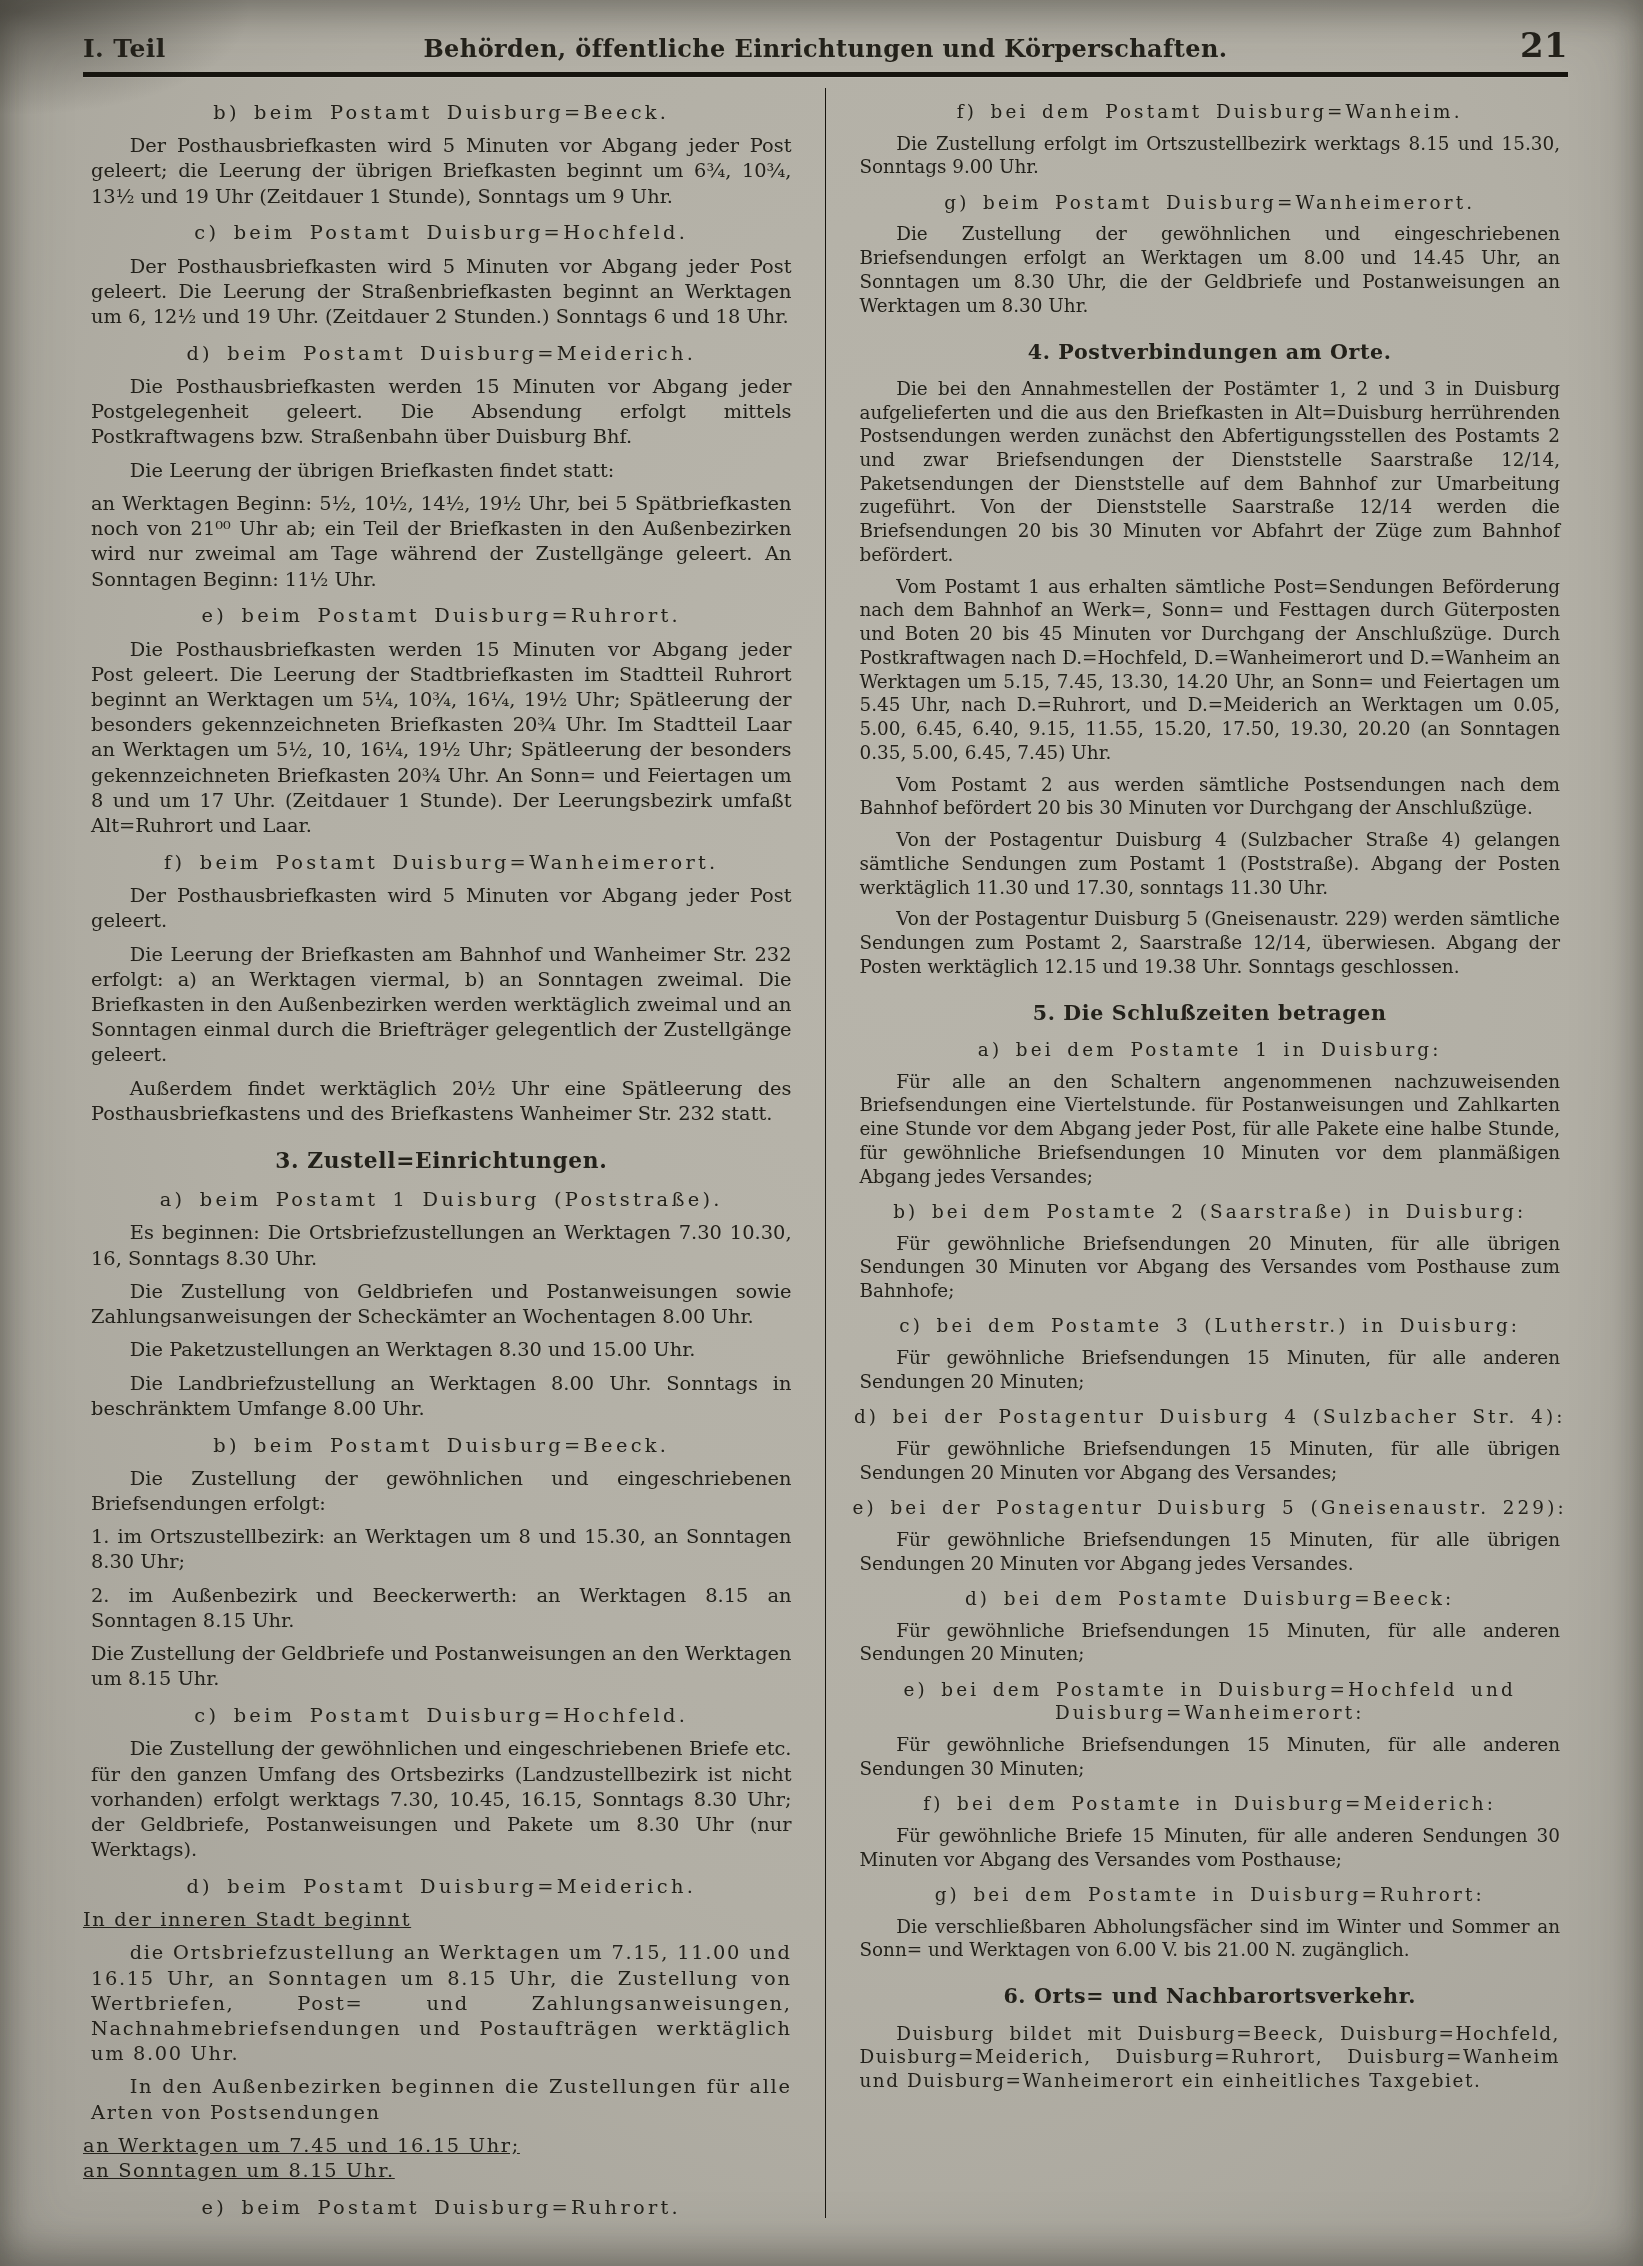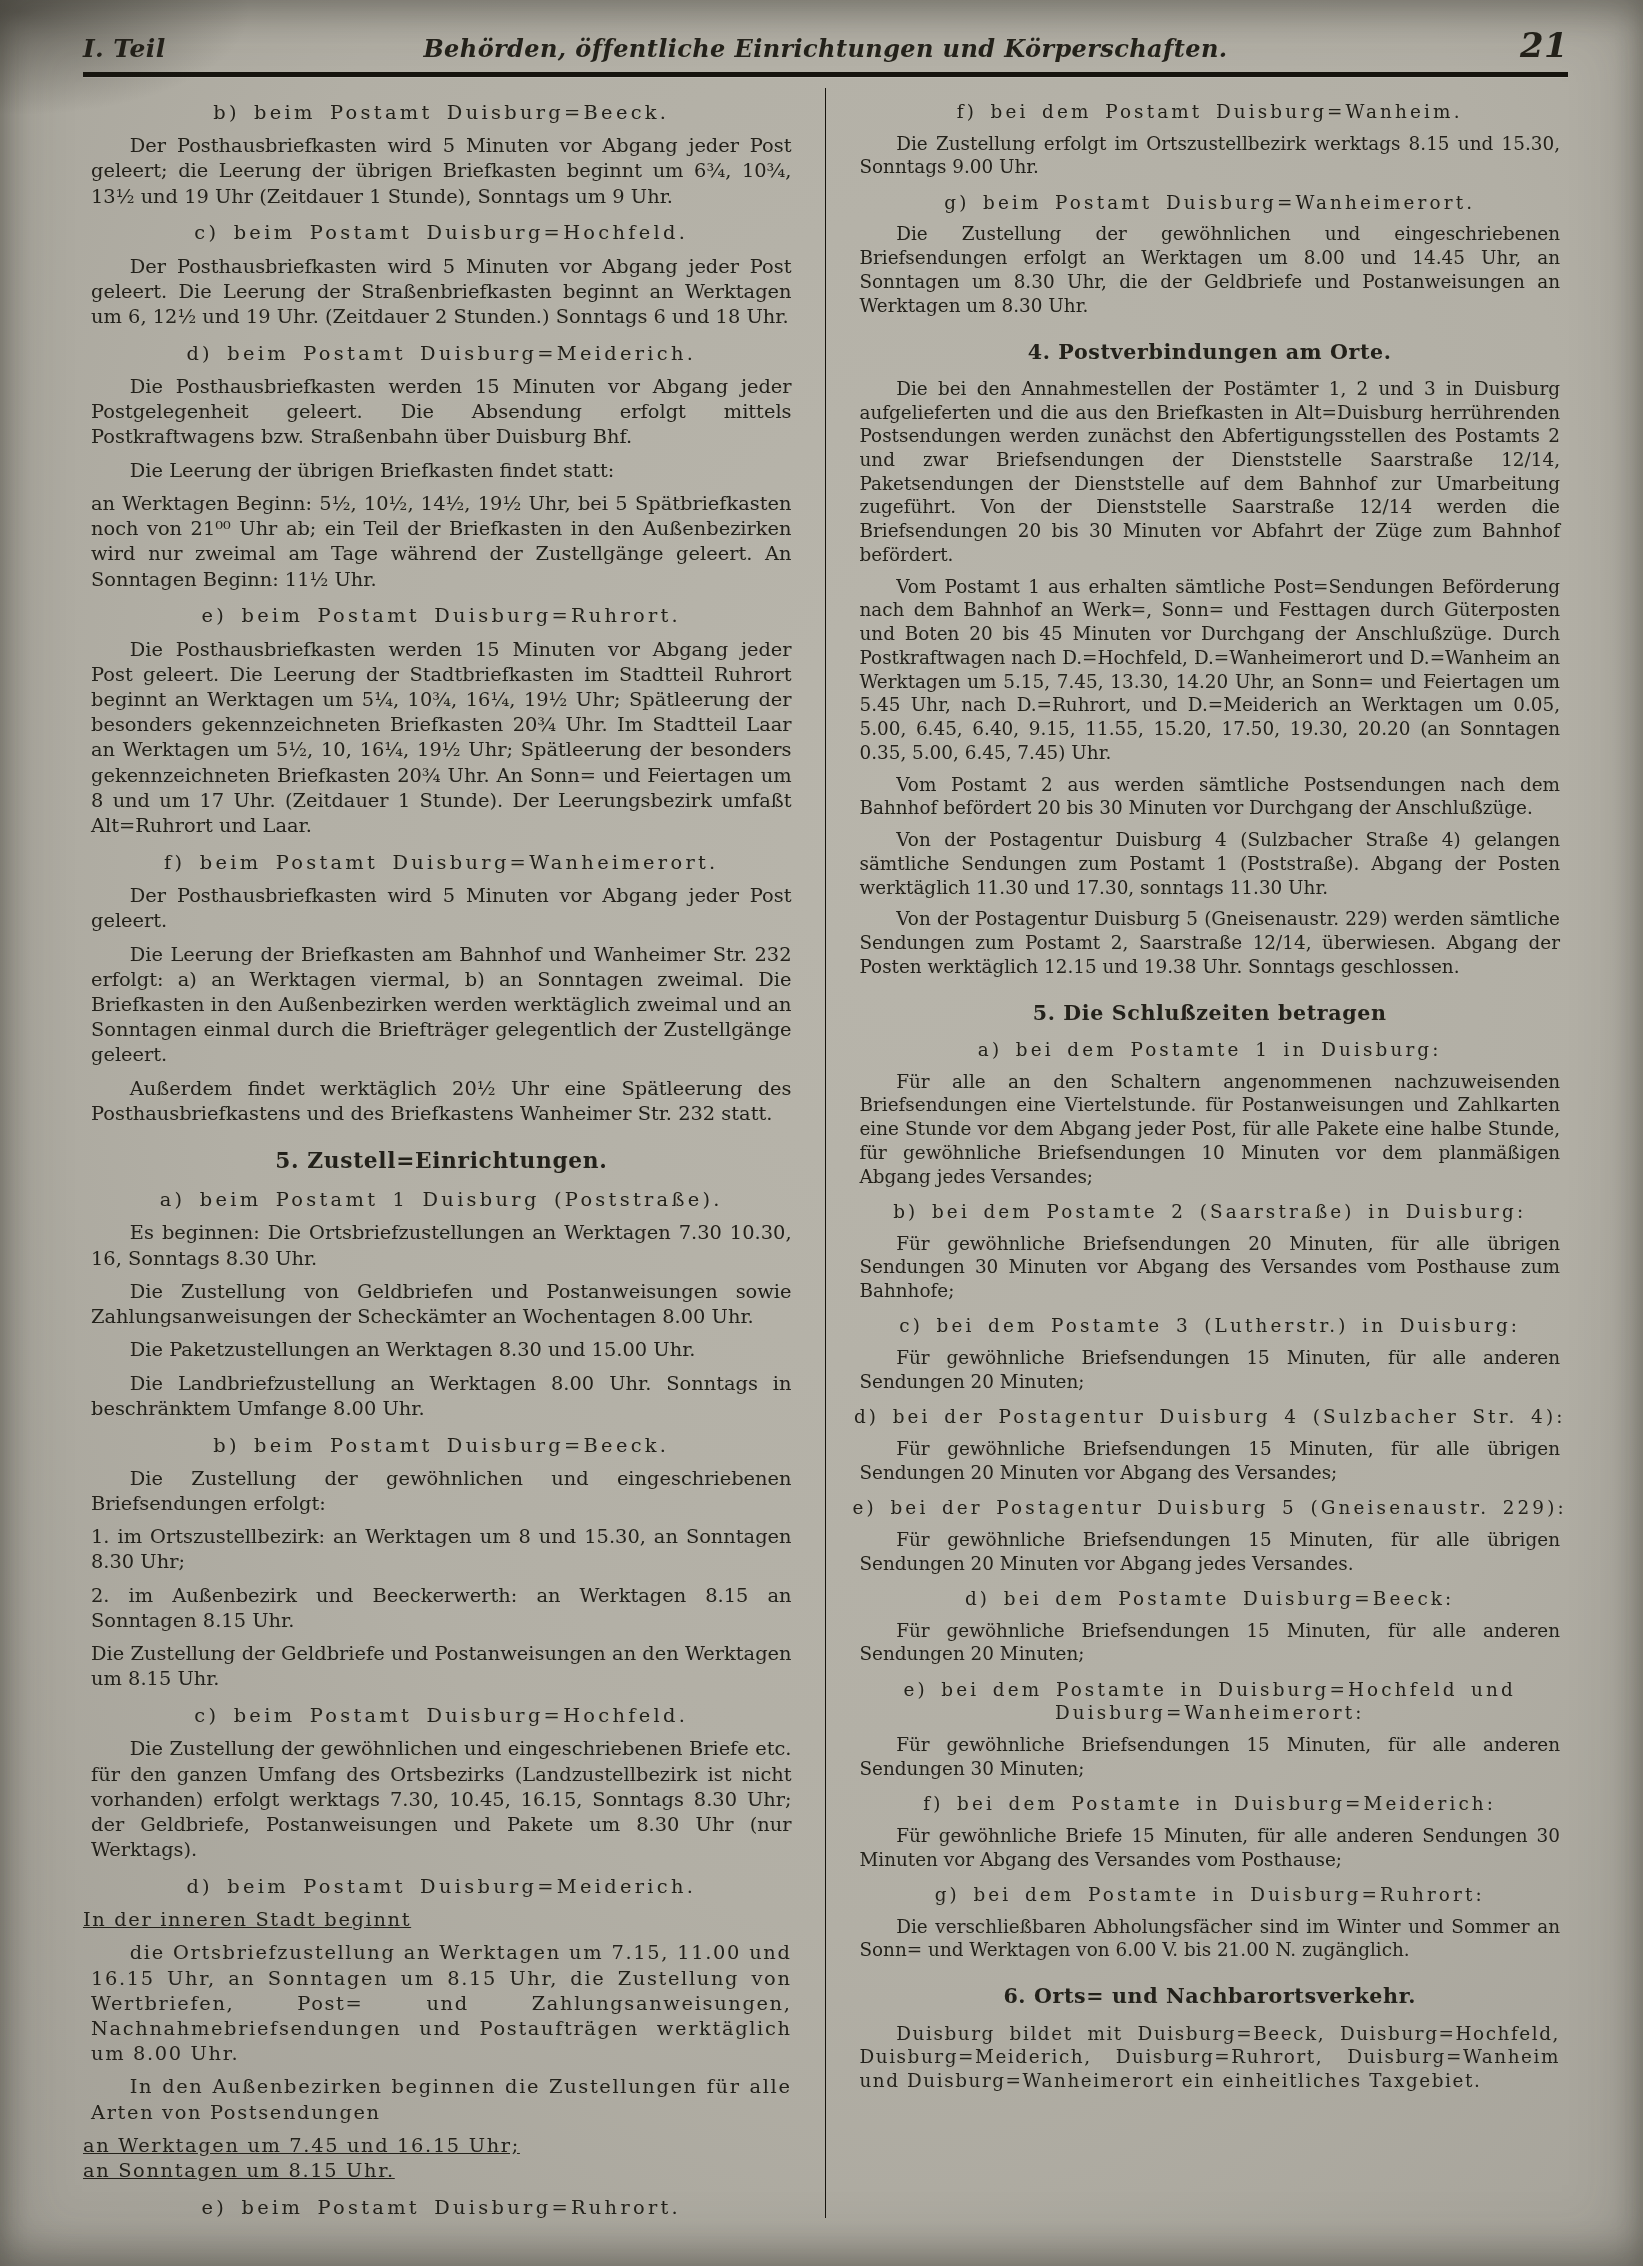--- a/index.html
+++ b/index.html
@@ -19,21 +19,21 @@
     box-shadow:inset 0 0 68px rgba(42,40,33,.35), inset 0 15.5px 27px rgba(42,40,33,.22), inset 0 -17.5px 29px rgba(42,40,33,.22);
     overflow:hidden;
   }
   .page::before{
     content:"";position:absolute;left:0;top:0;width:252px;height:116px;
     background:radial-gradient(ellipse at 8% 10%, rgba(30,28,22,.45), rgba(30,28,22,0) 70%);
     pointer-events:none;
   }
   .header{
     display:flex;align-items:baseline;
-    font-weight:bold;font-size:24px;letter-spacing:0.4px;font-style:italic;
+    font-weight:bold;font-size:24px;letter-spacing:0.4px;
   }
   .part-label{width:204px;font-size:25px;}
   .header-title{flex:1;text-align:center;}
   .page-number{width:204px;text-align:right;font-size:34px;}
   .head-rule{
     height:4.9px;background:#16140e;margin:6.8px 0 0;border:0;
     box-shadow:0 1px 0 rgba(255,255,255,.15);
   }
   .columns{
     display:grid;
@@ -78,21 +78,21 @@
         <h3 class="subhead">d) beim Postamt Duisburg=Meiderich.</h3>
         <p class="para">Die Posthausbriefkasten werden 15 Minuten vor Abgang jeder Postgelegenheit geleert. Die Absendung erfolgt mittels Postkraftwagens bzw. Straßenbahn über Duisburg Bhf.</p>
         <p class="para">Die Leerung der übrigen Briefkasten findet statt:</p>
         <p class="para noindent">an Werktagen Beginn: 5½, 10½, 14½, 19½ Uhr, bei 5 Spätbriefkasten noch von 21⁰⁰ Uhr ab; ein Teil der Briefkasten in den Außenbezirken wird nur zweimal am Tage während der Zustellgänge geleert. An Sonntagen Beginn: 11½ Uhr.</p>
         <h3 class="subhead">e) beim Postamt Duisburg=Ruhrort.</h3>
         <p class="para">Die Posthausbriefkasten werden 15 Minuten vor Abgang jeder Post geleert. Die Leerung der Stadtbriefkasten im Stadtteil Ruhrort beginnt an Werktagen um 5¼, 10¾, 16¼, 19½ Uhr; Spätleerung der besonders gekennzeichneten Briefkasten 20¾ Uhr. Im Stadtteil Laar an Werktagen um 5½, 10, 16¼, 19½ Uhr; Spätleerung der besonders gekennzeichneten Briefkasten 20¾ Uhr. An Sonn= und Feiertagen um 8 und um 17 Uhr. (Zeitdauer 1 Stunde). Der Leerungsbezirk umfaßt Alt=Ruhrort und Laar.</p>
         <h3 class="subhead">f) beim Postamt Duisburg=Wanheimerort.</h3>
         <p class="para">Der Posthausbriefkasten wird 5 Minuten vor Abgang jeder Post geleert.</p>
         <p class="para">Die Leerung der Briefkasten am Bahnhof und Wanheimer Str. 232 erfolgt: a) an Werktagen viermal, b) an Sonntagen zweimal. Die Briefkasten in den Außenbezirken werden werktäglich zweimal und an Sonntagen einmal durch die Briefträger gelegentlich der Zustellgänge geleert.</p>
         <p class="para">Außerdem findet werktäglich 20½ Uhr eine Spätleerung des Posthausbriefkastens und des Briefkastens Wanheimer Str. 232 statt.</p>
-        <h2 class="section-head">5. Zustell=Einrichtungen.</h2>
+        <h2 class="section-head">3. Zustell=Einrichtungen.</h2>
         <h3 class="subhead">a) beim Postamt 1 Duisburg (Poststraße).</h3>
         <p class="para">Es beginnen: Die Ortsbriefzustellungen an Werktagen 7.30 10.30, 16, Sonntags 8.30 Uhr.</p>
         <p class="para">Die Zustellung von Geldbriefen und Postanweisungen sowie Zahlungsanweisungen der Scheckämter an Wochentagen 8.00 Uhr.</p>
         <p class="para">Die Paketzustellungen an Werktagen 8.30 und 15.00 Uhr.</p>
         <p class="para">Die Landbriefzustellung an Werktagen 8.00 Uhr. Sonntags in beschränktem Umfange 8.00 Uhr.</p>
         <h3 class="subhead">b) beim Postamt Duisburg=Beeck.</h3>
         <p class="para">Die Zustellung der gewöhnlichen und eingeschriebenen Briefsendungen erfolgt:</p>
         <p class="para noindent">1. im Ortszustellbezirk: an Werktagen um 8 und 15.30, an Sonntagen 8.30 Uhr;</p>
         <p class="para noindent">2. im Außenbezirk und Beeckerwerth: an Werktagen 8.15 an Sonntagen 8.15 Uhr.</p>
         <p class="para noindent">Die Zustellung der Geldbriefe und Postanweisungen an den Werktagen um 8.15 Uhr.</p>

